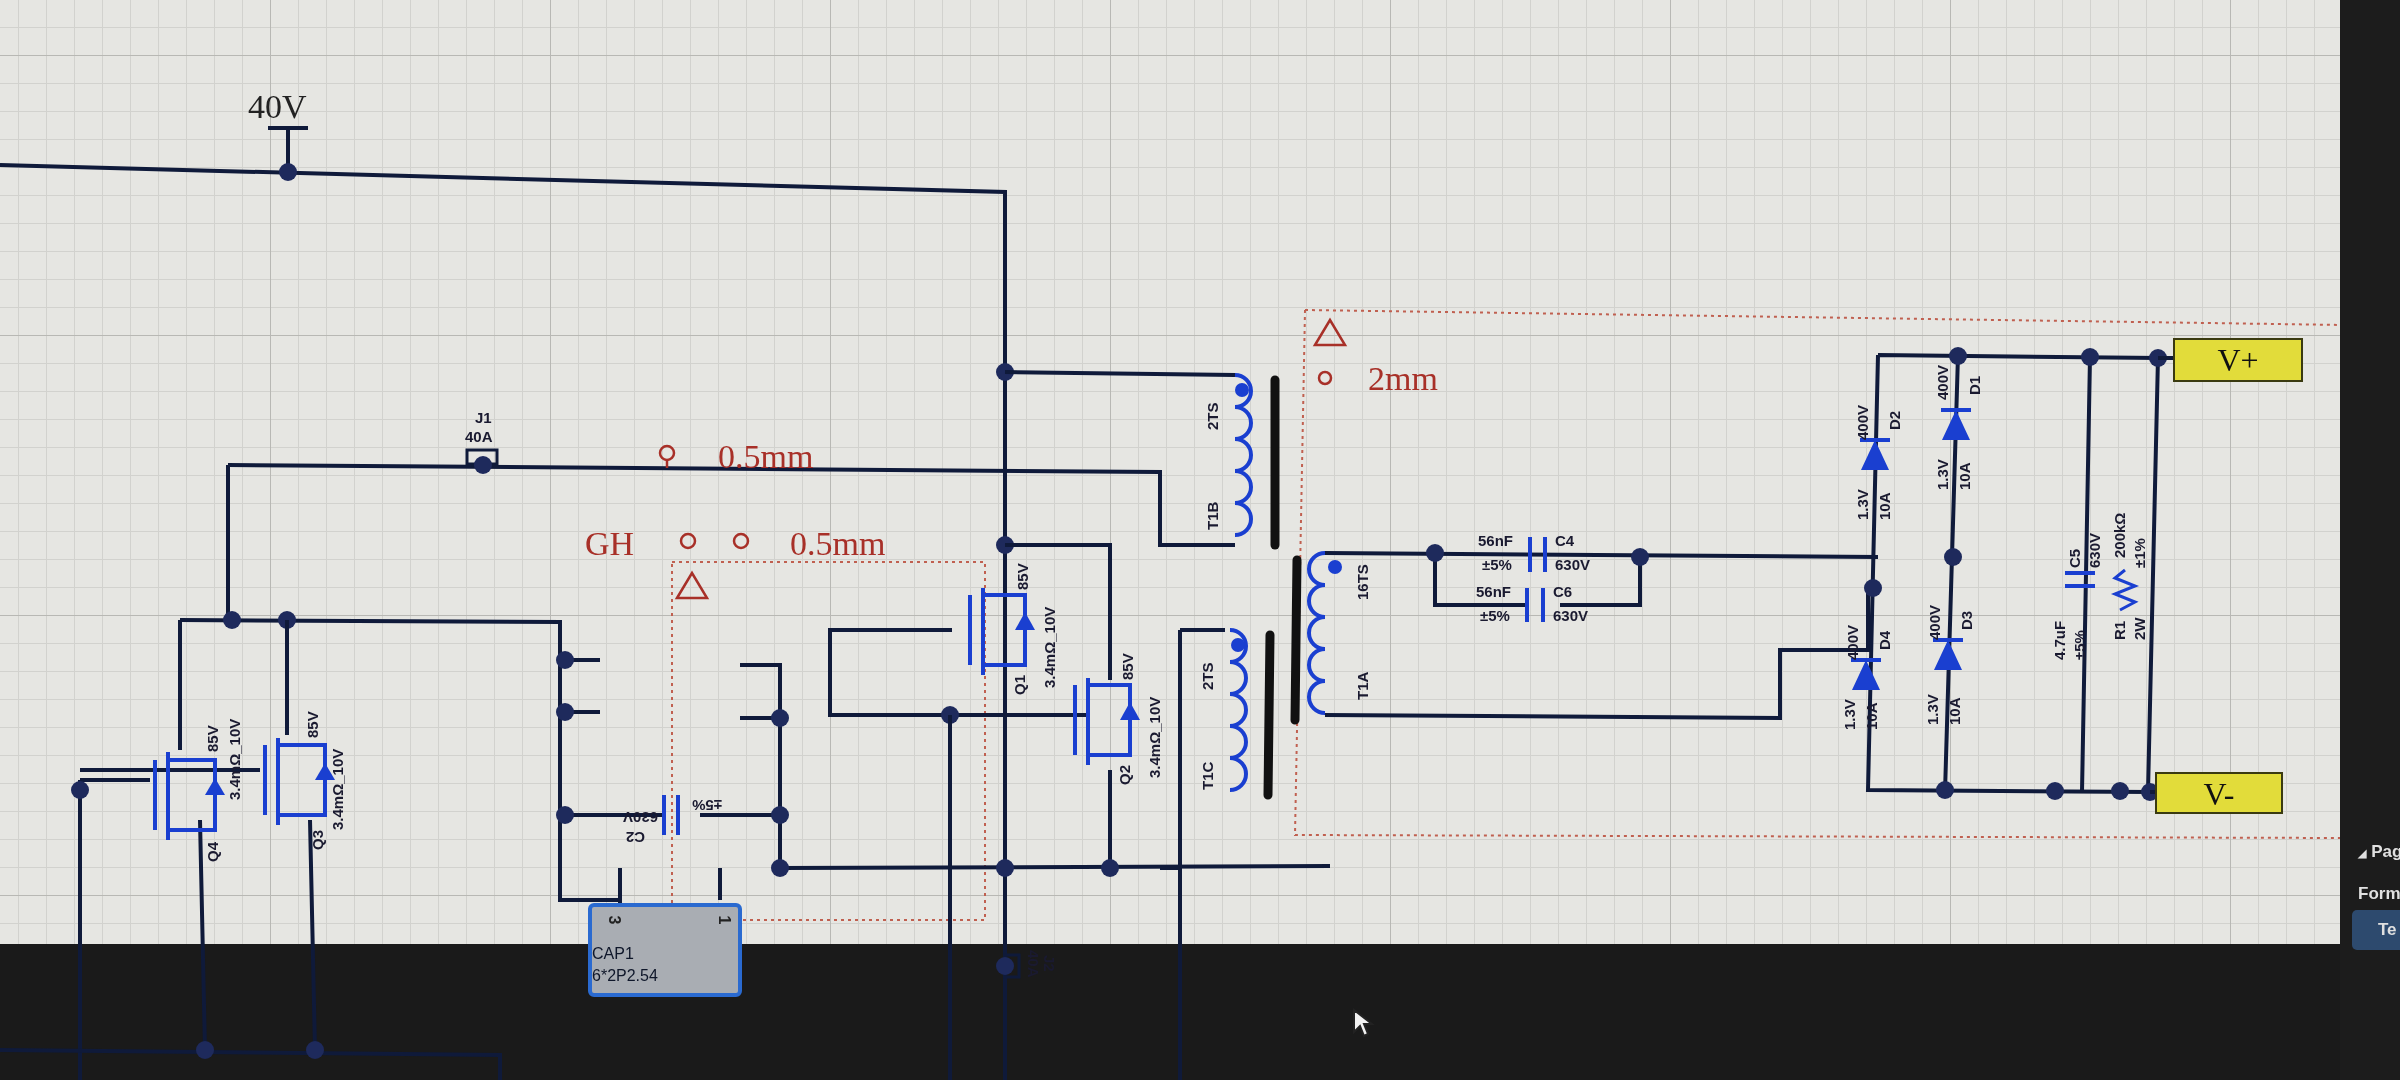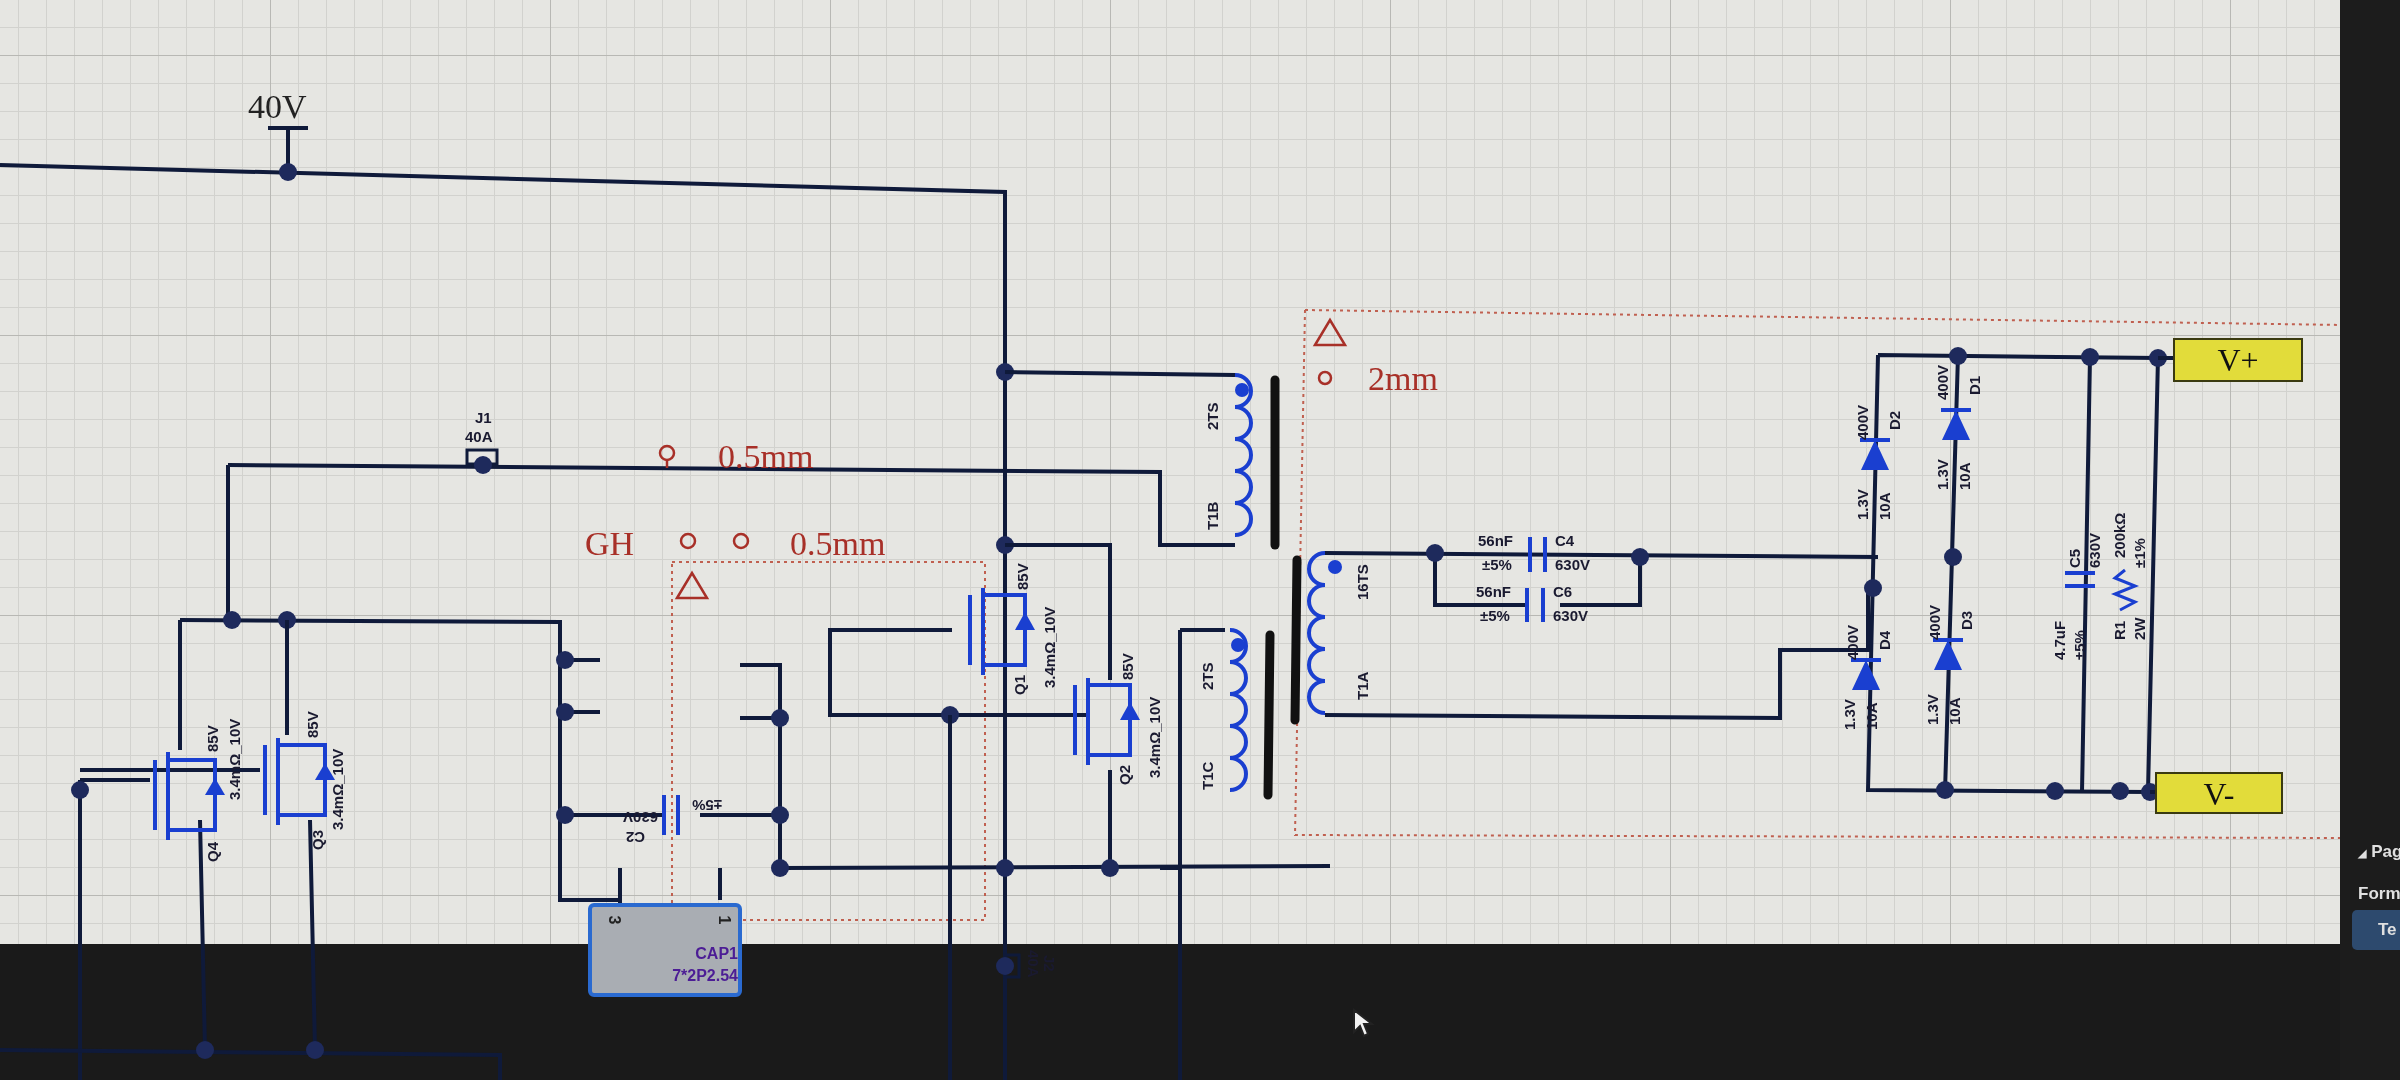--- a/index.html
+++ b/index.html
@@ -16,21 +16,21 @@
   .wire{stroke:#0f1a3a;stroke-width:4;fill:none;}
   .node{fill:#1e2a5c;}
   .comp{stroke:#1a3fd0;stroke-width:4;fill:none;}
   .compfill{fill:#1a3fd0;}
   .core{stroke:#111;stroke-width:9;stroke-linecap:round;}
   .lbl{font-family:"Liberation Sans",sans-serif;font-weight:bold;font-size:15px;fill:#1a1a30;}
   .note{font-family:"Liberation Serif",serif;font-size:34px;fill:#a83028;}
   .rail{font-family:"Liberation Serif",serif;font-size:34px;fill:#222;}
   .dotline{stroke:#c06050;stroke-width:2;stroke-dasharray:3 4;fill:none;}
   .cap1box{position:absolute;left:588px;top:903px;width:154px;height:94px;background:#a9adb3;border:4px solid #2a6ad0;border-radius:6px;box-sizing:border-box;}
-  .cap1name,.cap1val{position:absolute;width:100%;text-align:right;font-weight:bold;font-size:16px;color:#4c1d95;}
+  .cap1name,.cap1val{position:absolute;width:100%;text-align:left;font-weight:normal;font-size:16px;color:#0f172a;}
   .cap1name{top:38px;} .cap1val{top:60px;}
   .pin{position:absolute;top:4px;font-weight:bold;font-size:16px;color:#222;transform:rotate(90deg);}
   .railbox{position:absolute;background:#e2dc3a;border:2px solid #3a3a10;box-sizing:border-box;text-align:center;font-family:"Liberation Serif",serif;font-size:32px;color:#111;line-height:40px;}
   #panel{position:absolute;left:2340px;top:0;width:60px;height:1080px;background:#1c1c1c;}
   .panel-item{position:absolute;left:18px;color:#e0e0e0;font-size:17px;font-weight:bold;white-space:nowrap;}
   .panel-btn{position:absolute;left:12px;top:910px;width:80px;height:40px;background:#2d4a6e;border-radius:5px;color:#e0e0e0;font-size:17px;font-weight:bold;line-height:40px;padding-left:26px;box-sizing:border-box;}
   #cursor{position:absolute;left:1352px;top:1008px;width:24px;height:32px;}
 </style>
 </head>
 <body>
@@ -253,21 +253,21 @@
   <line class="wire" x1="2150" y1="792" x2="2160" y2="792"></line>
 </svg>
 
 <div class="railbox" style="left:2173px;top:338px;width:130px;height:44px;"><span>V+</span></div>
 <div class="railbox" style="left:2155px;top:772px;width:128px;height:42px;"><span>V-</span></div>
 
 <div class="cap1box">
   <span class="pin" style="left:18px;">3</span>
   <span class="pin" style="left:128px;">1</span>
   <div class="cap1name">CAP1</div>
-  <div class="cap1val">7*2P2.54</div>
+  <div class="cap1val">6*2P2.54</div>
 </div>
 
 <svg id="cursor" viewBox="0 0 24 32">
   <path d="M2 2 L2 24 L8 18 L12 28 L16 26 L12 16 L20 16 Z" fill="#f2f2f2" stroke="#222" stroke-width="2"></path>
 </svg>
 </div>
 
 <div id="panel">
   <div class="panel-item" style="top:842px;">
     <span style="font-size:11px;">◢</span>

